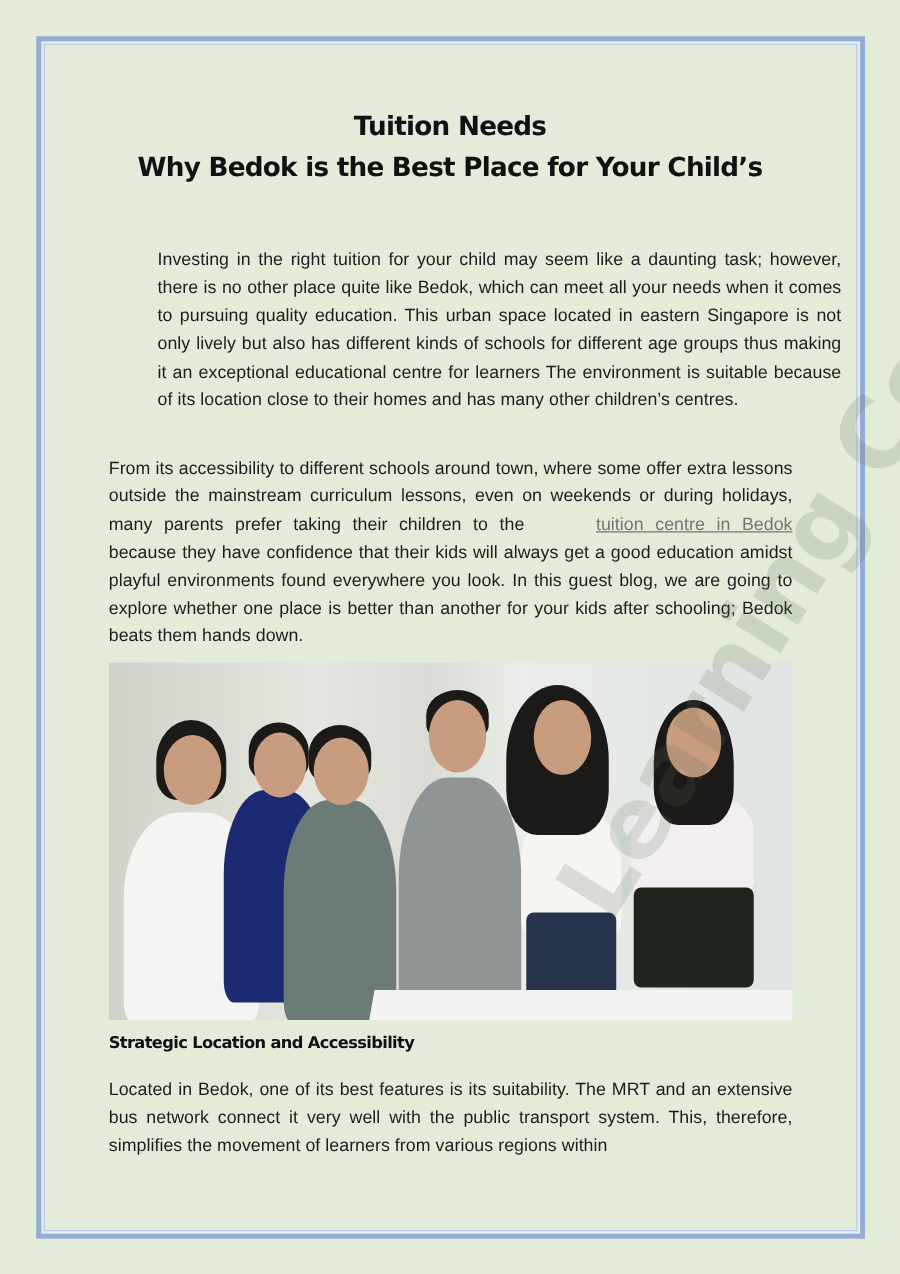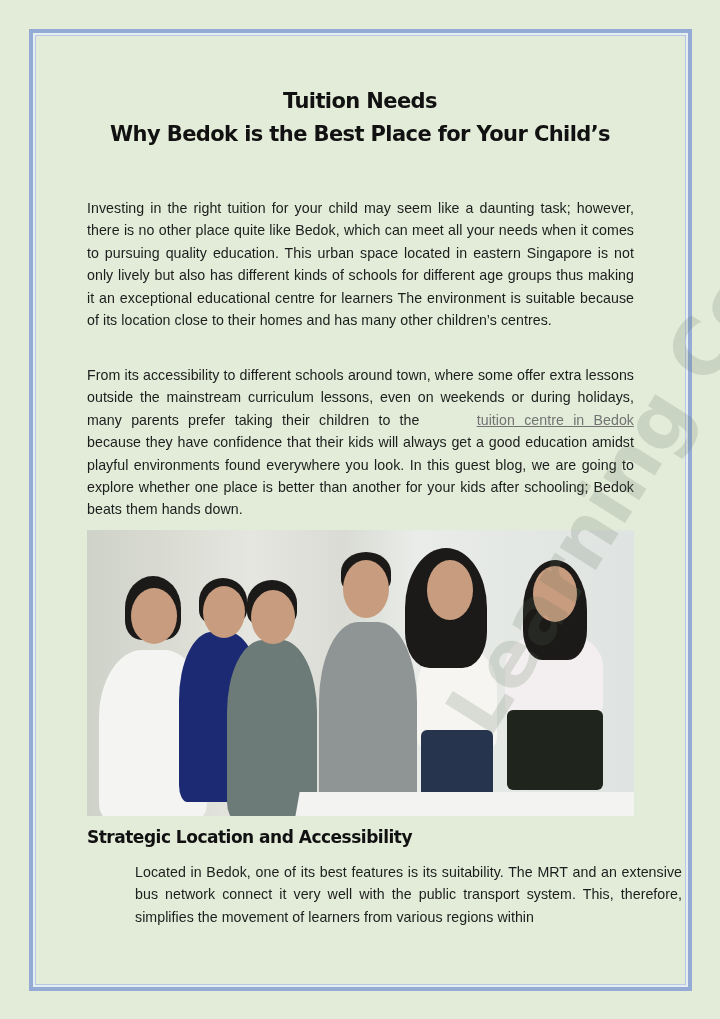--- a/index.html
+++ b/index.html
@@ -14,26 +14,26 @@
     }
     .title {
       position:absolute; left:80px; width:560px; top:85px; text-align:center;
       font-family:"DejaVu Sans", sans-serif; font-weight:bold; font-size:21px; line-height:33px;
       color:#111; letter-spacing:-0.6px;
     }
     .para {
       position:absolute; left:87px; width:547px; font-size:14.2px; line-height:22.4px;
       color:#1d1d1d; text-align:justify; letter-spacing:0.05px;
     }
-    .p1 { top:197px; }
+    .p1 { top:197px;margin-left:39px; }
     .p2 { top:364px; }
-    .p3 { top:861px;margin-left:48px; }
+    .p3 { top:861px; }
     .link { color:#737373; font-weight:normal; text-decoration:underline;padding-left:48px; }
     .heading {
-      position:absolute; left:87px; top:827px; font-weight:bold; font-size:17px; color:#111;
+      position:absolute; left:87px; top:827px; font-weight:bold; font-size:13px; color:#111;
       font-family:"DejaVu Sans", sans-serif; letter-spacing:-0.5px;
     }
     .photo {
       position:absolute; left:87px; top:530px; width:547px; height:286px; overflow:hidden;
       background:linear-gradient(90deg,#cfd2c8 0%,#e5e6df 30%,#d9dbd4 47%,#e9ece8 60%,#dfe3e1 100%);
     }
     .person { position:absolute; border-radius:40% 40% 10% 10%; }
     .head { position:absolute; border-radius:50%; background:#c89c7e; }
     .hair { position:absolute; border-radius:50% 50% 30% 30%; background:#1c1a18; }
     .table-edge { position:absolute; left:210px; top:262px; width:340px; height:30px; background:#f3f3f1; transform:skewX(-10deg); }

